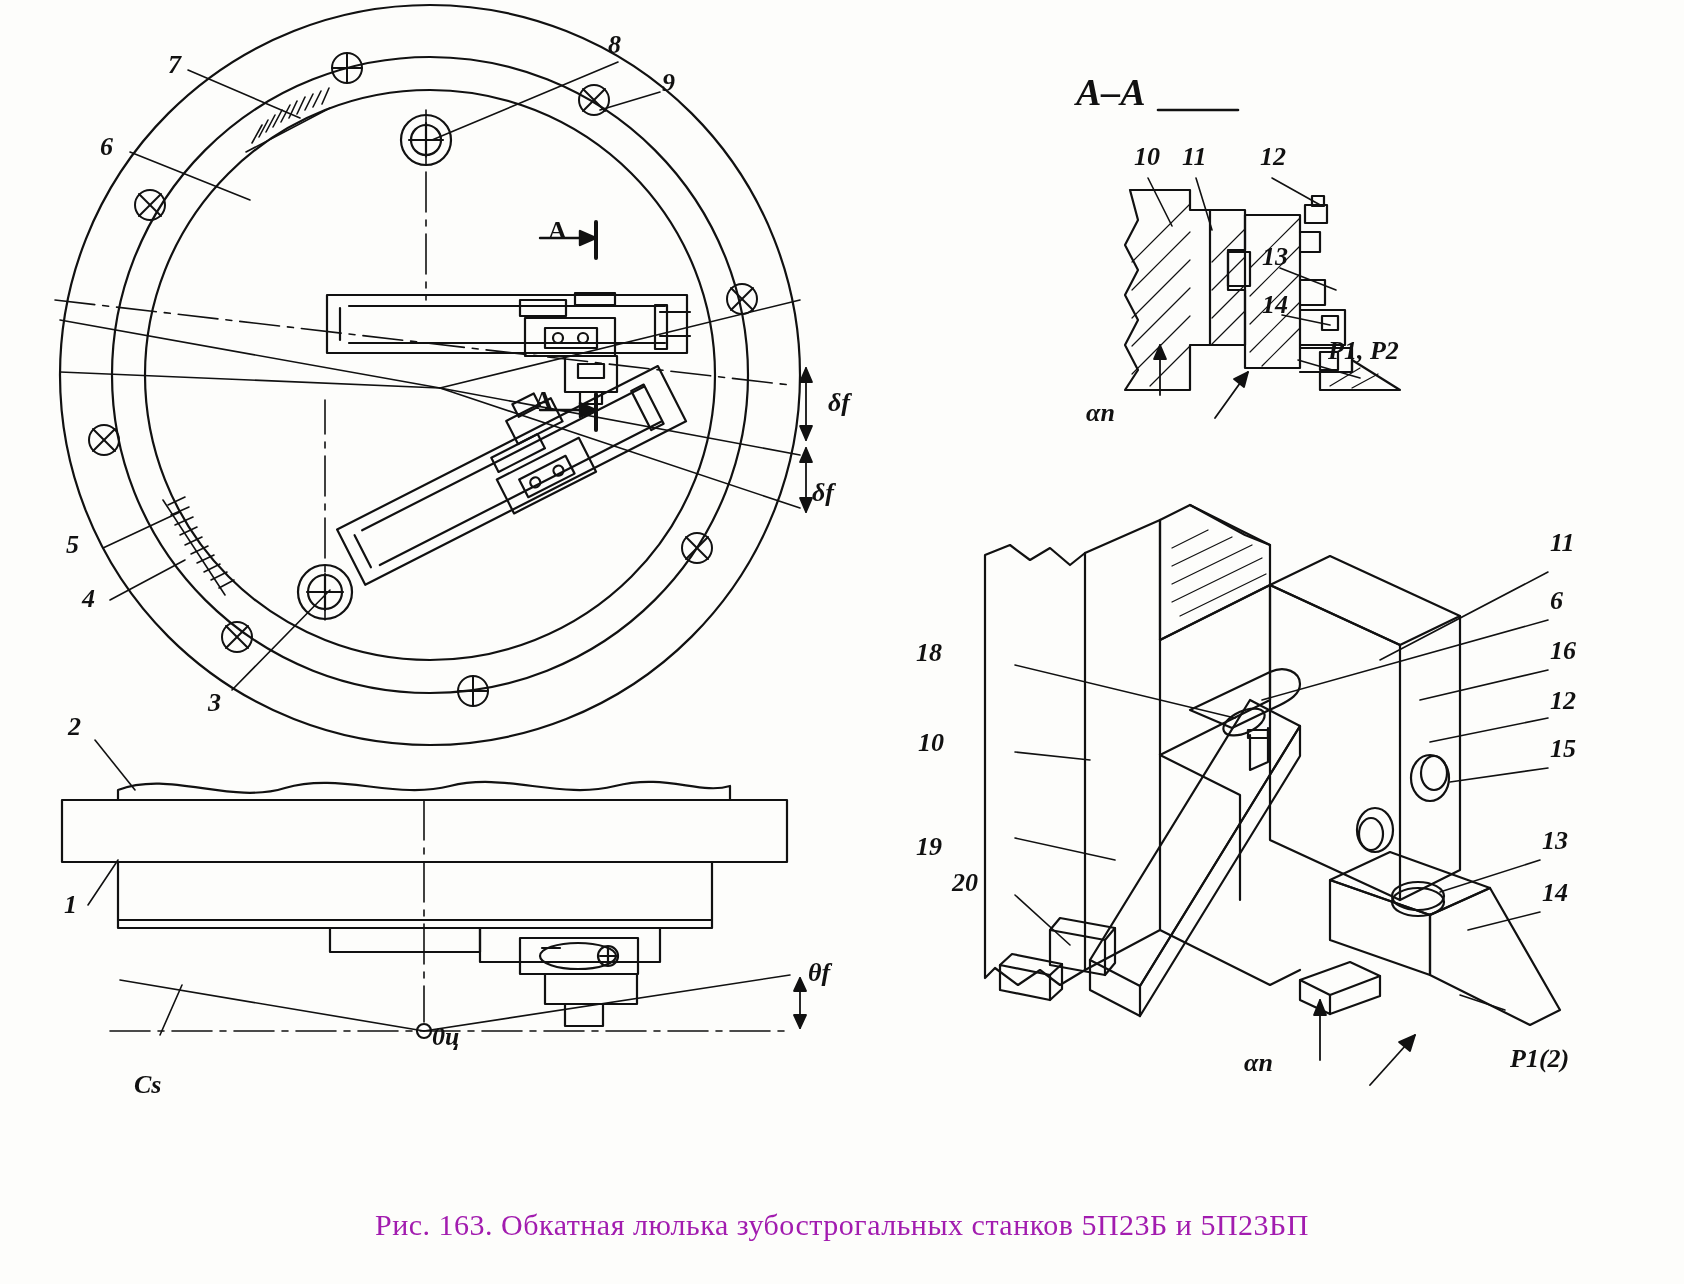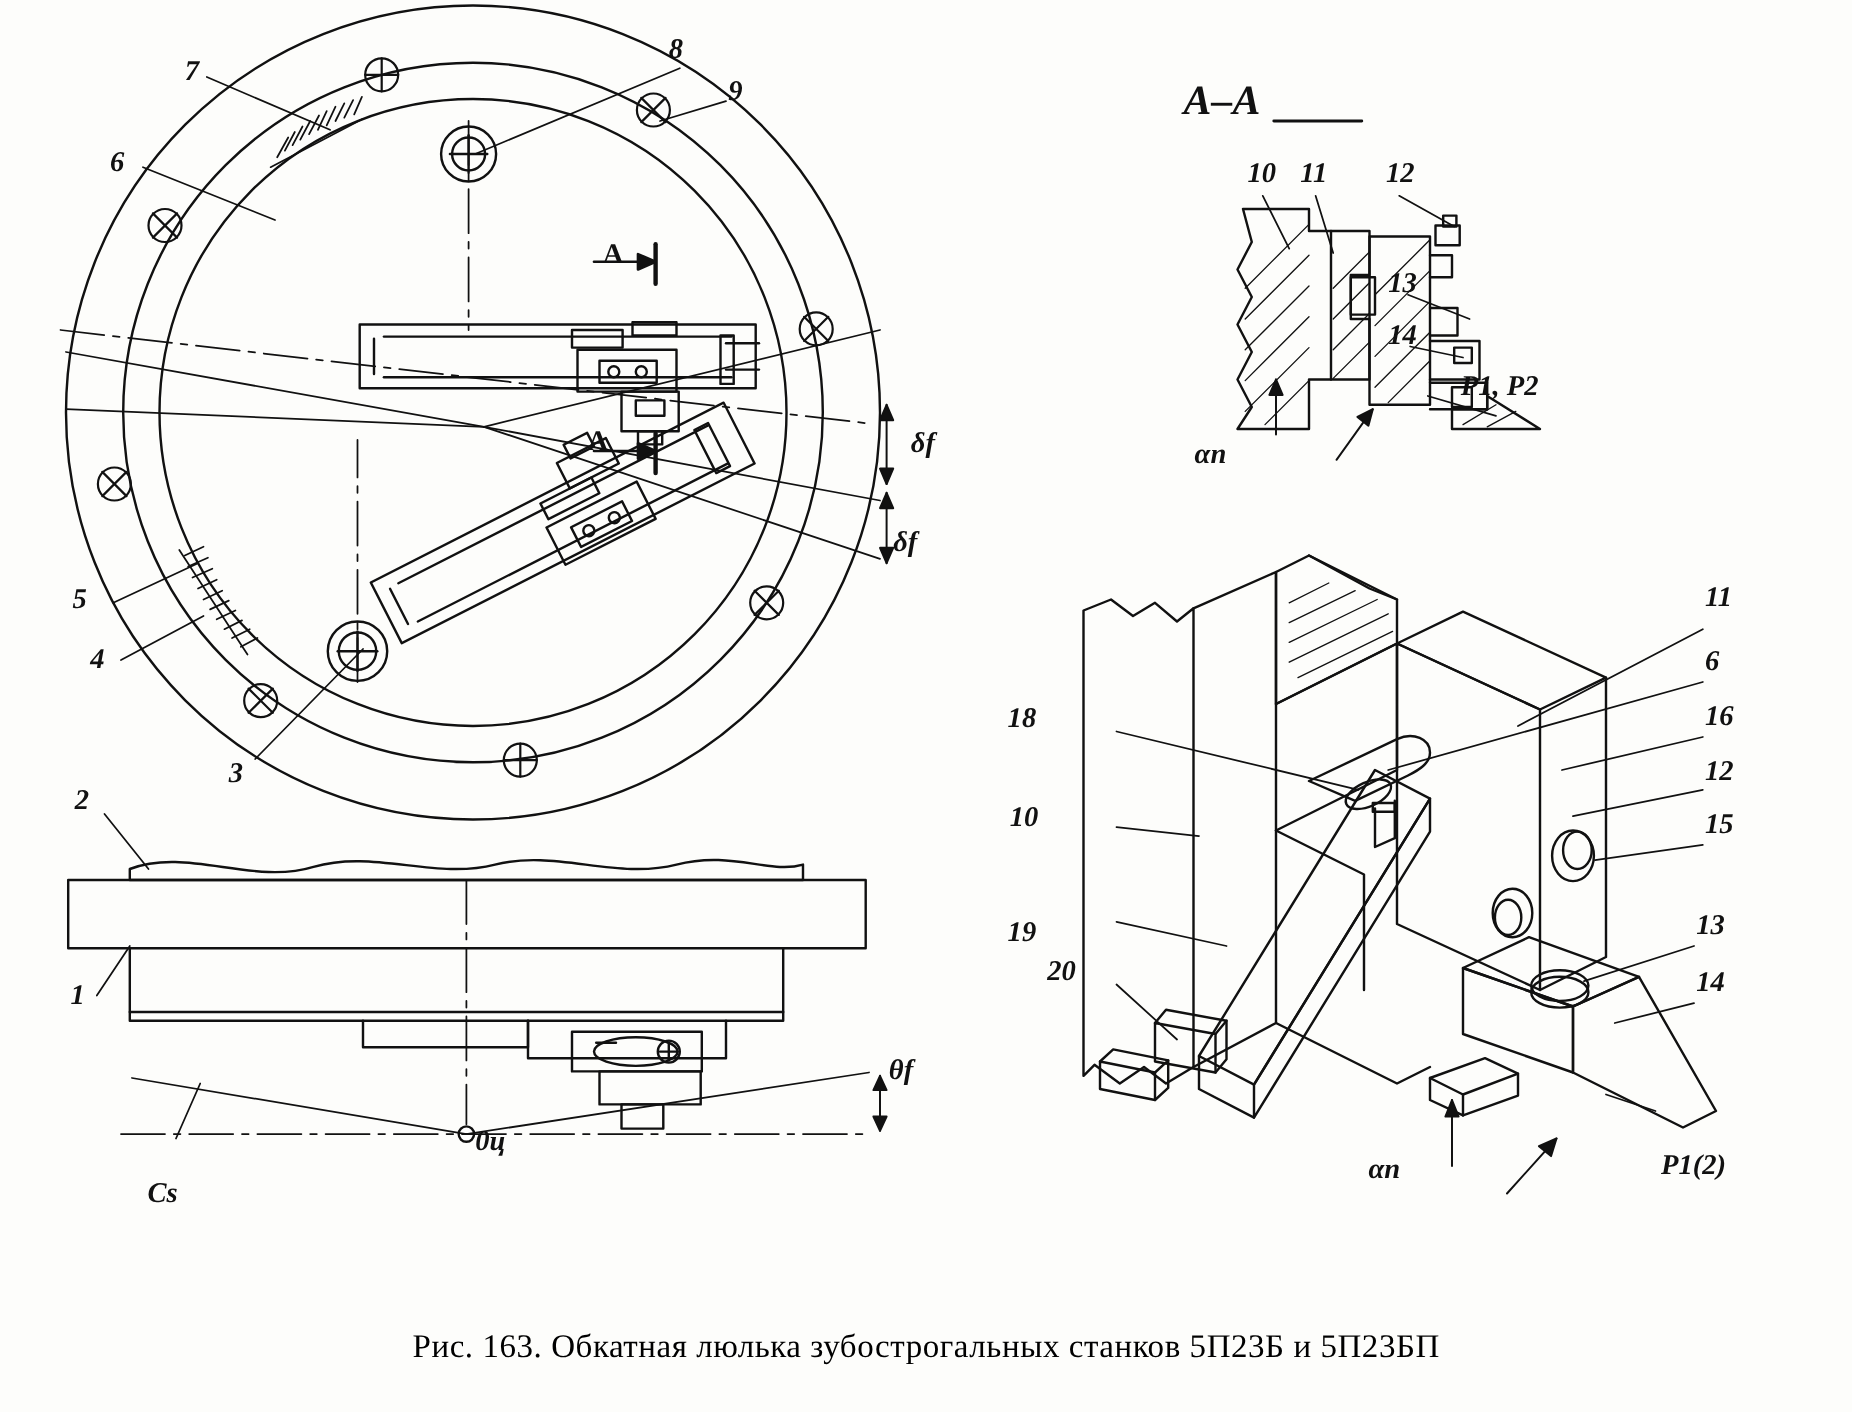--- a/index.html
+++ b/index.html
@@ -1,20 +1,20 @@
 <!DOCTYPE html>
 <html><head>
 <meta charset="utf-8">
 <style>
   html,body{margin:0;padding:0;background:#fdfdfb;}
   body{font-family:"Liberation Serif", serif;}
   #page{position:relative;width:1684px;height:1284px;overflow:hidden;background:#fdfdfb;}
   .lbl{position:absolute;font-family:"Liberation Serif", serif;font-style:italic;font-weight:700;font-size:26px;color:#111;white-space:nowrap;}
   .lbl.up{font-style:normal;}
-  .caption{position:absolute;left:0;width:1684px;text-align:center;font-family:"Liberation Serif", serif;font-size:30px;color:#000000;letter-spacing:0.5px;}
+  .caption{position:absolute;left:0;width:1684px;text-align:center;font-family:"Liberation Serif", serif;font-size:30px;color:#a21caf;letter-spacing:0.5px;}
   svg{position:absolute;left:0;top:0;}
 </style>
 </head>
 <body>
 
 <div id="page">
 
   <svg width="1684" height="1284">
     <g fill="none" stroke="#111" stroke-width="2.2" stroke-linecap="round" stroke-linejoin="round">
 

